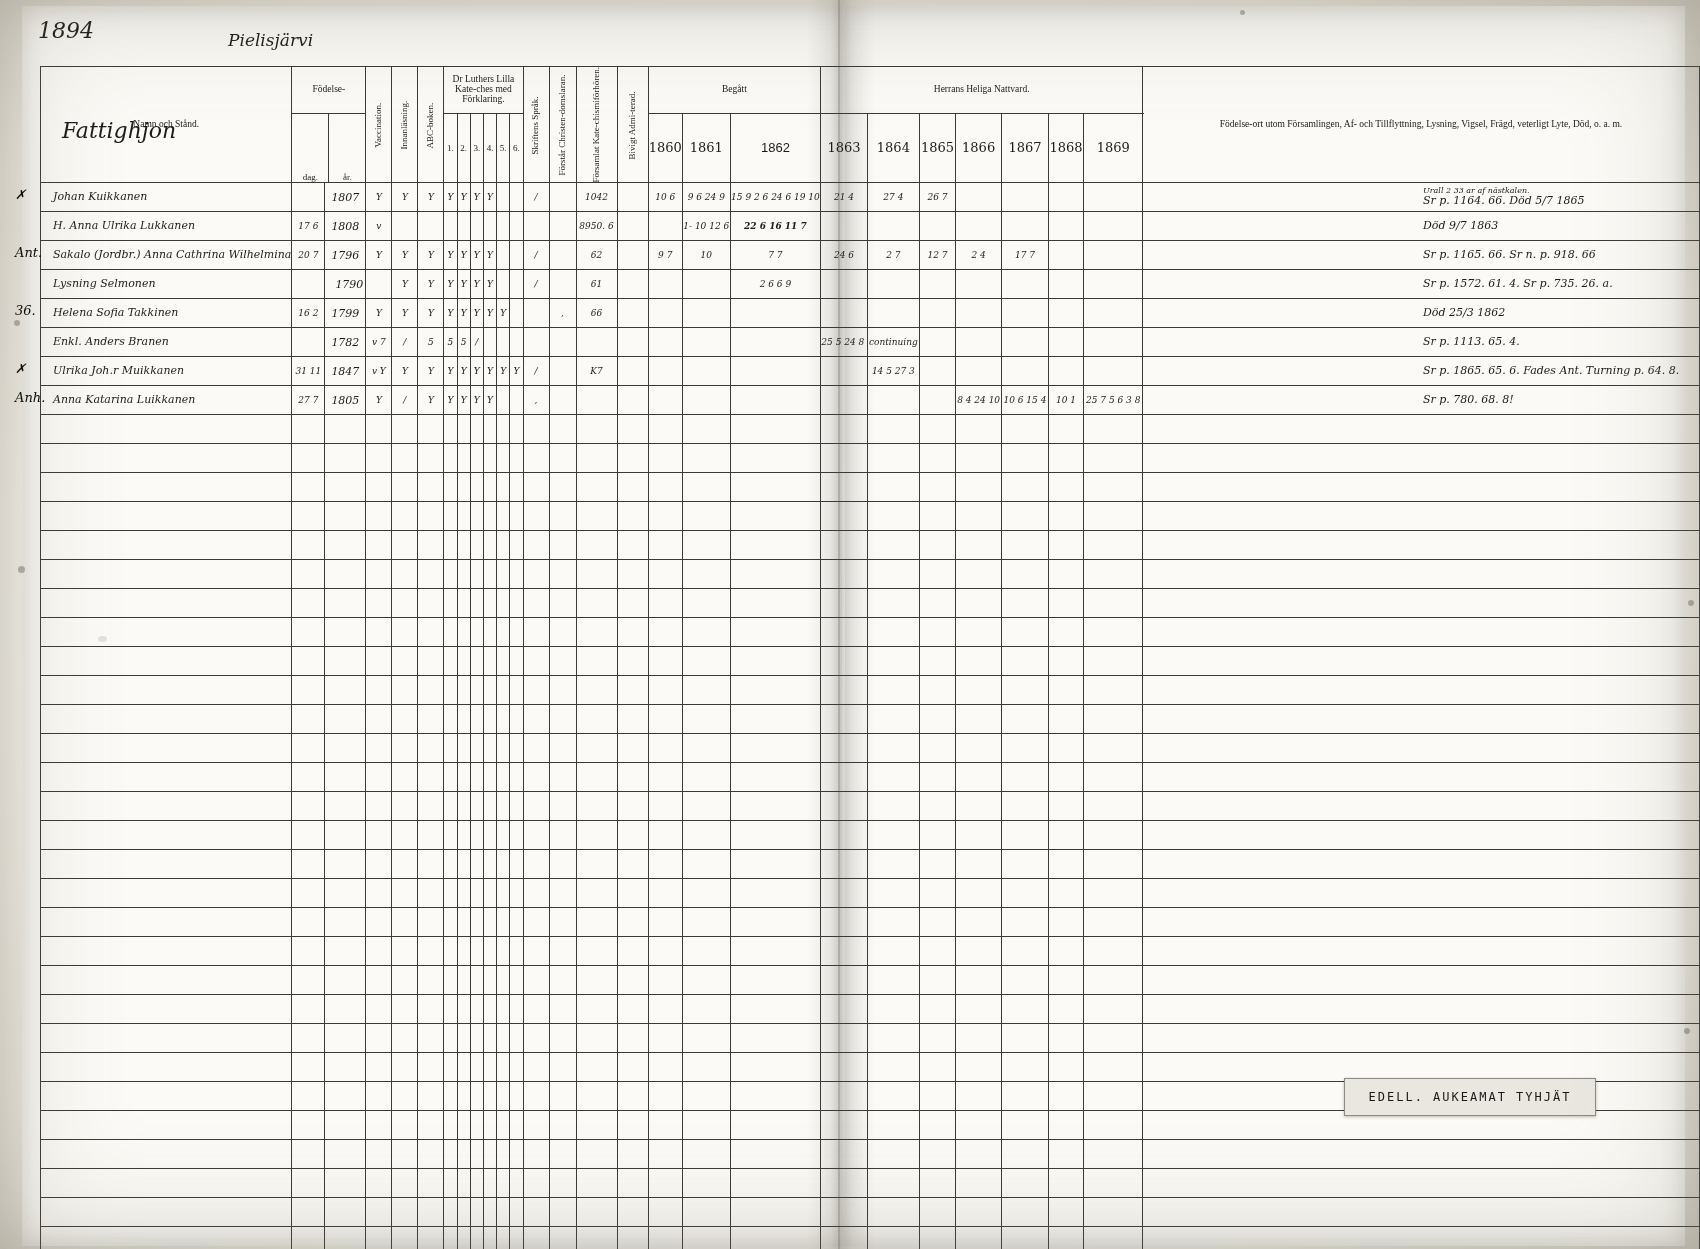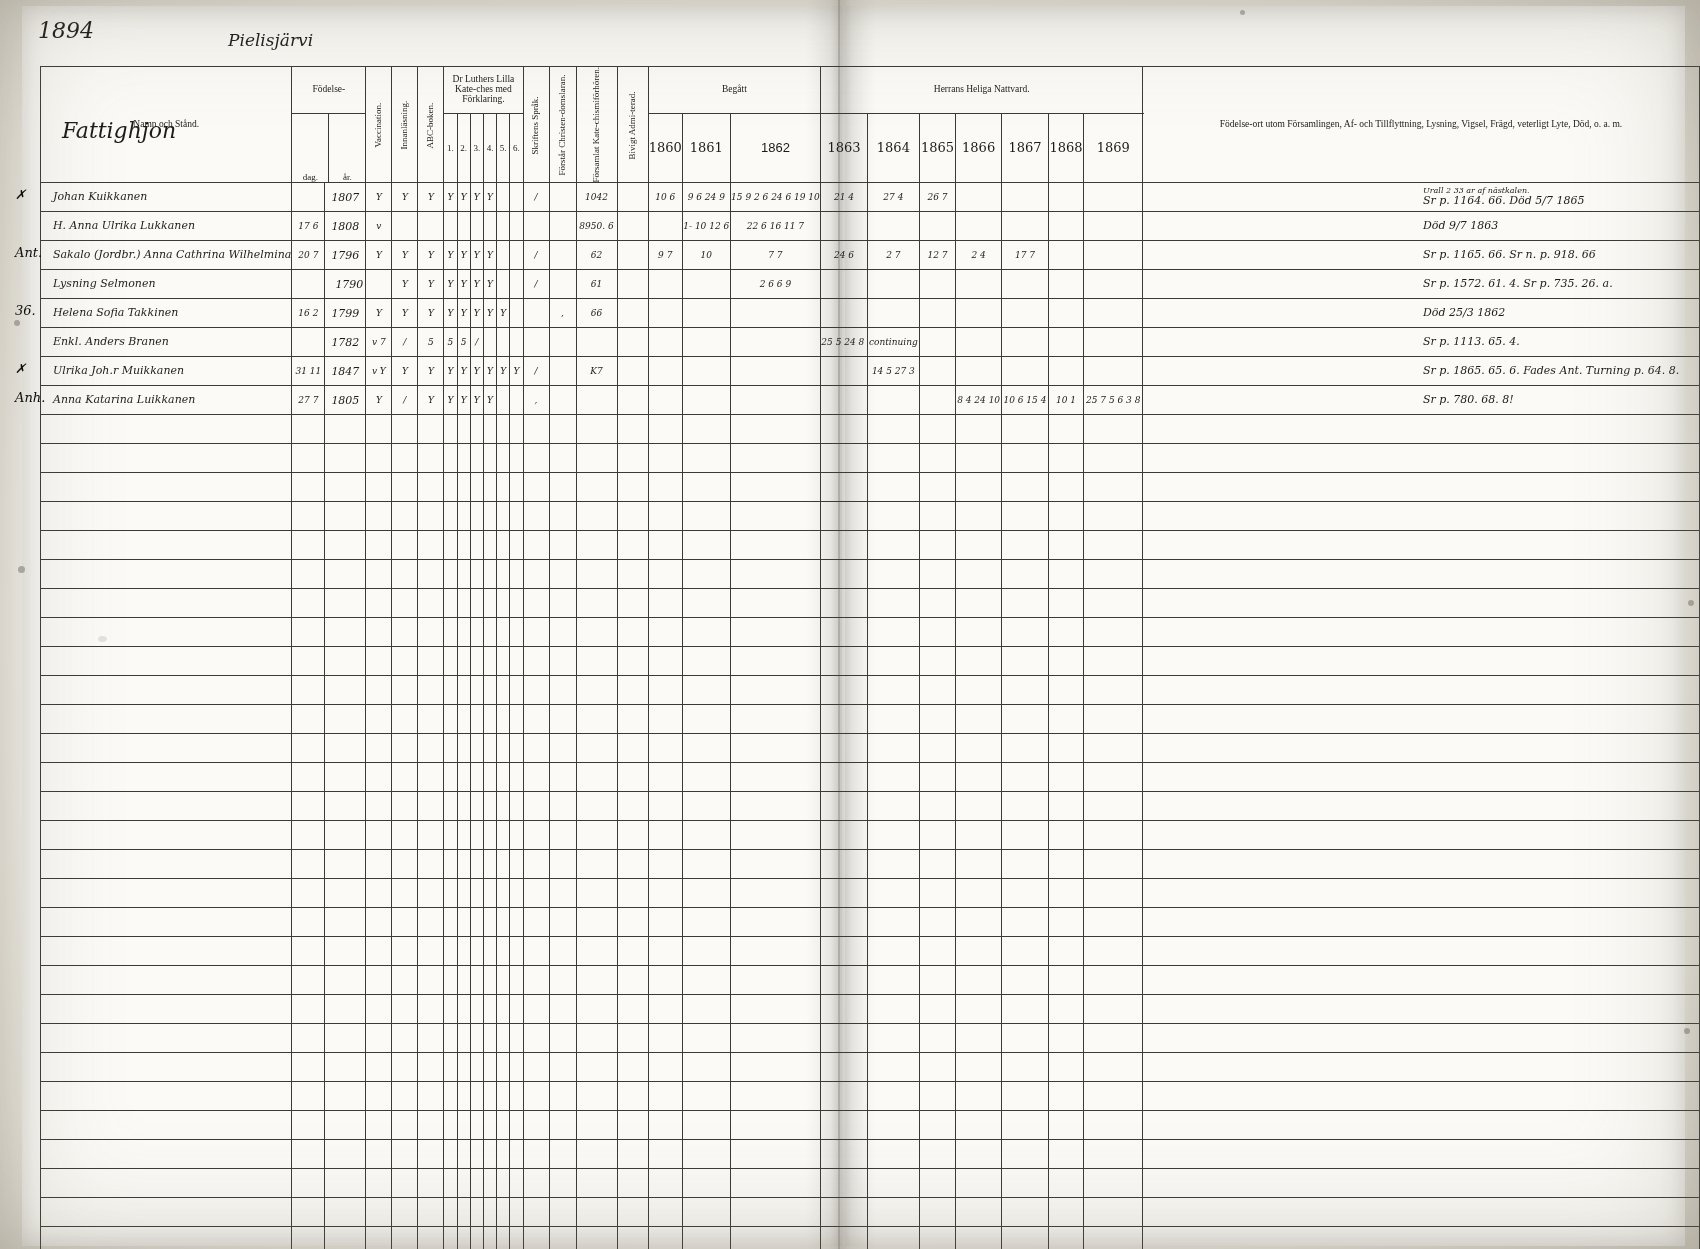--- a/index.html
+++ b/index.html
@@ -234,21 +234,21 @@
           <td class="rowcell " style="text-align:center;"></td>
           <td class="rowcell " style="text-align:center;">
             <span class="hw xs" style="display: block; padding: 0px 2px; line-height: 1;">8950. 6</span>
           </td>
           <td class="rowcell " style="text-align:center;"></td>
           <td class="rowcell" colspan="2" style="position: relative; text-align: center;"></td>
           <td class="rowcell" colspan="2" style="position: relative; text-align: center;">
             <span class="hw xs" style="line-height: 1; display: block;">1- 10  12 6</span>
           </td>
           <td class="rowcell" colspan="2" style="position: relative; text-align: center;">
-            <span class="hw xs" style="line-height: 1; display: block;">22 6  16 11  7</span>
+            <span class="hw xs" style="line-height: 1; display: block; font-weight: bold;">22 6  16 11  7</span>
           </td>
           <td class="rowcell" colspan="2" style="position: relative; text-align: center;"></td>
           <td class="rowcell" colspan="2" style="position: relative; text-align: center;"></td>
           <td class="rowcell" colspan="2" style="position: relative; text-align: center;"></td>
           <td class="rowcell" colspan="2" style="position: relative; text-align: center;"></td>
           <td class="rowcell" colspan="2" style="position: relative; text-align: center;"></td>
           <td class="rowcell" colspan="2" style="position: relative; text-align: center;"></td>
           <td class="rowcell" colspan="2" style="position: relative; text-align: center;"></td>
           <td class="rowcell" style="position: relative;">
             <span class="hw s" style="display: block; padding-left: 280px; line-height: 1.1;">Död 9/7 1863</span>
@@ -1449,15 +1449,16 @@
           <td class="rowcell blank" colspan="2"></td>
           <td class="rowcell blank" colspan="2"></td>
           <td class="rowcell blank" colspan="2"></td>
           <td class="rowcell blank" colspan="2"></td>
           <td class="rowcell blank" colspan="2"></td>
           <td class="rowcell blank"></td>
         </tr>
       </tbody>
   </table>
 
+  <div id="sticker">EDELL. AUKEAMAT TYHJÄT</div>
 
   <div id="vign"></div>
 </div>
 
 </body></html>

